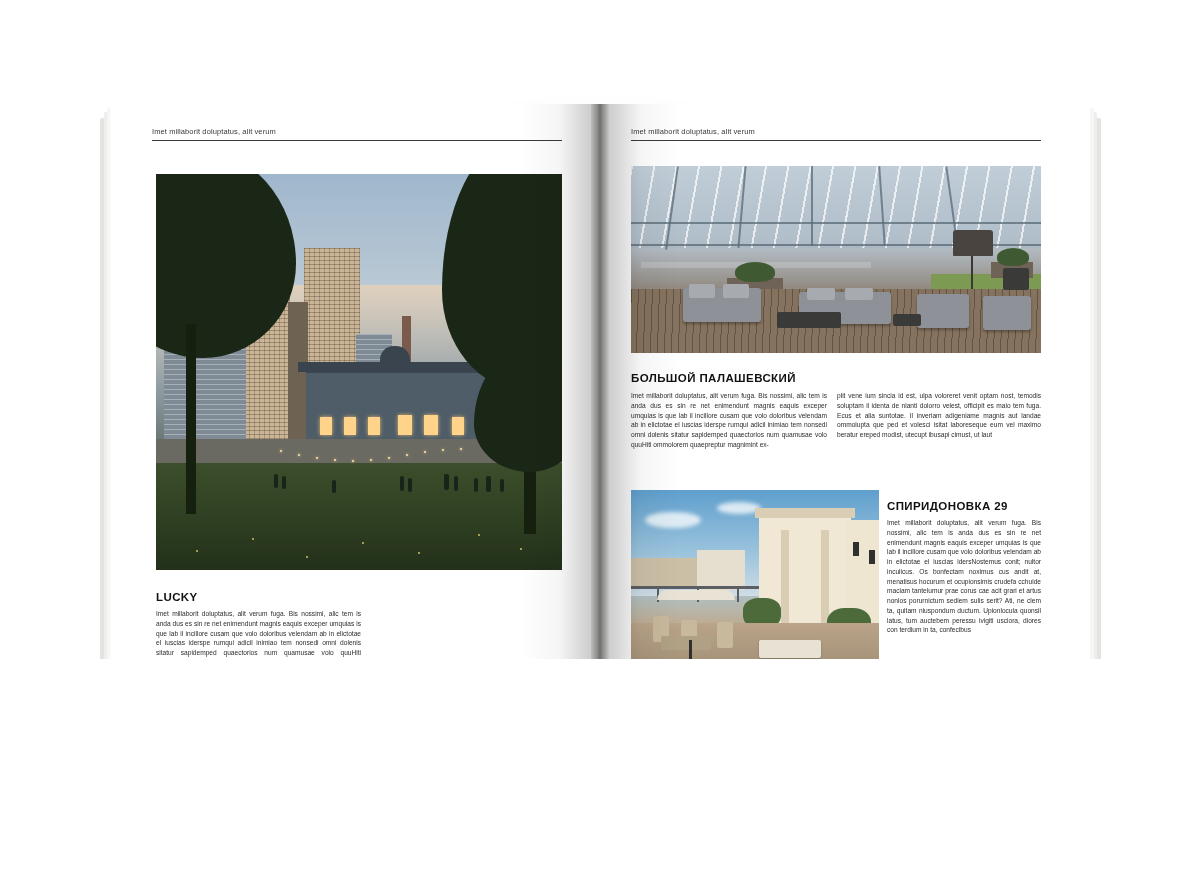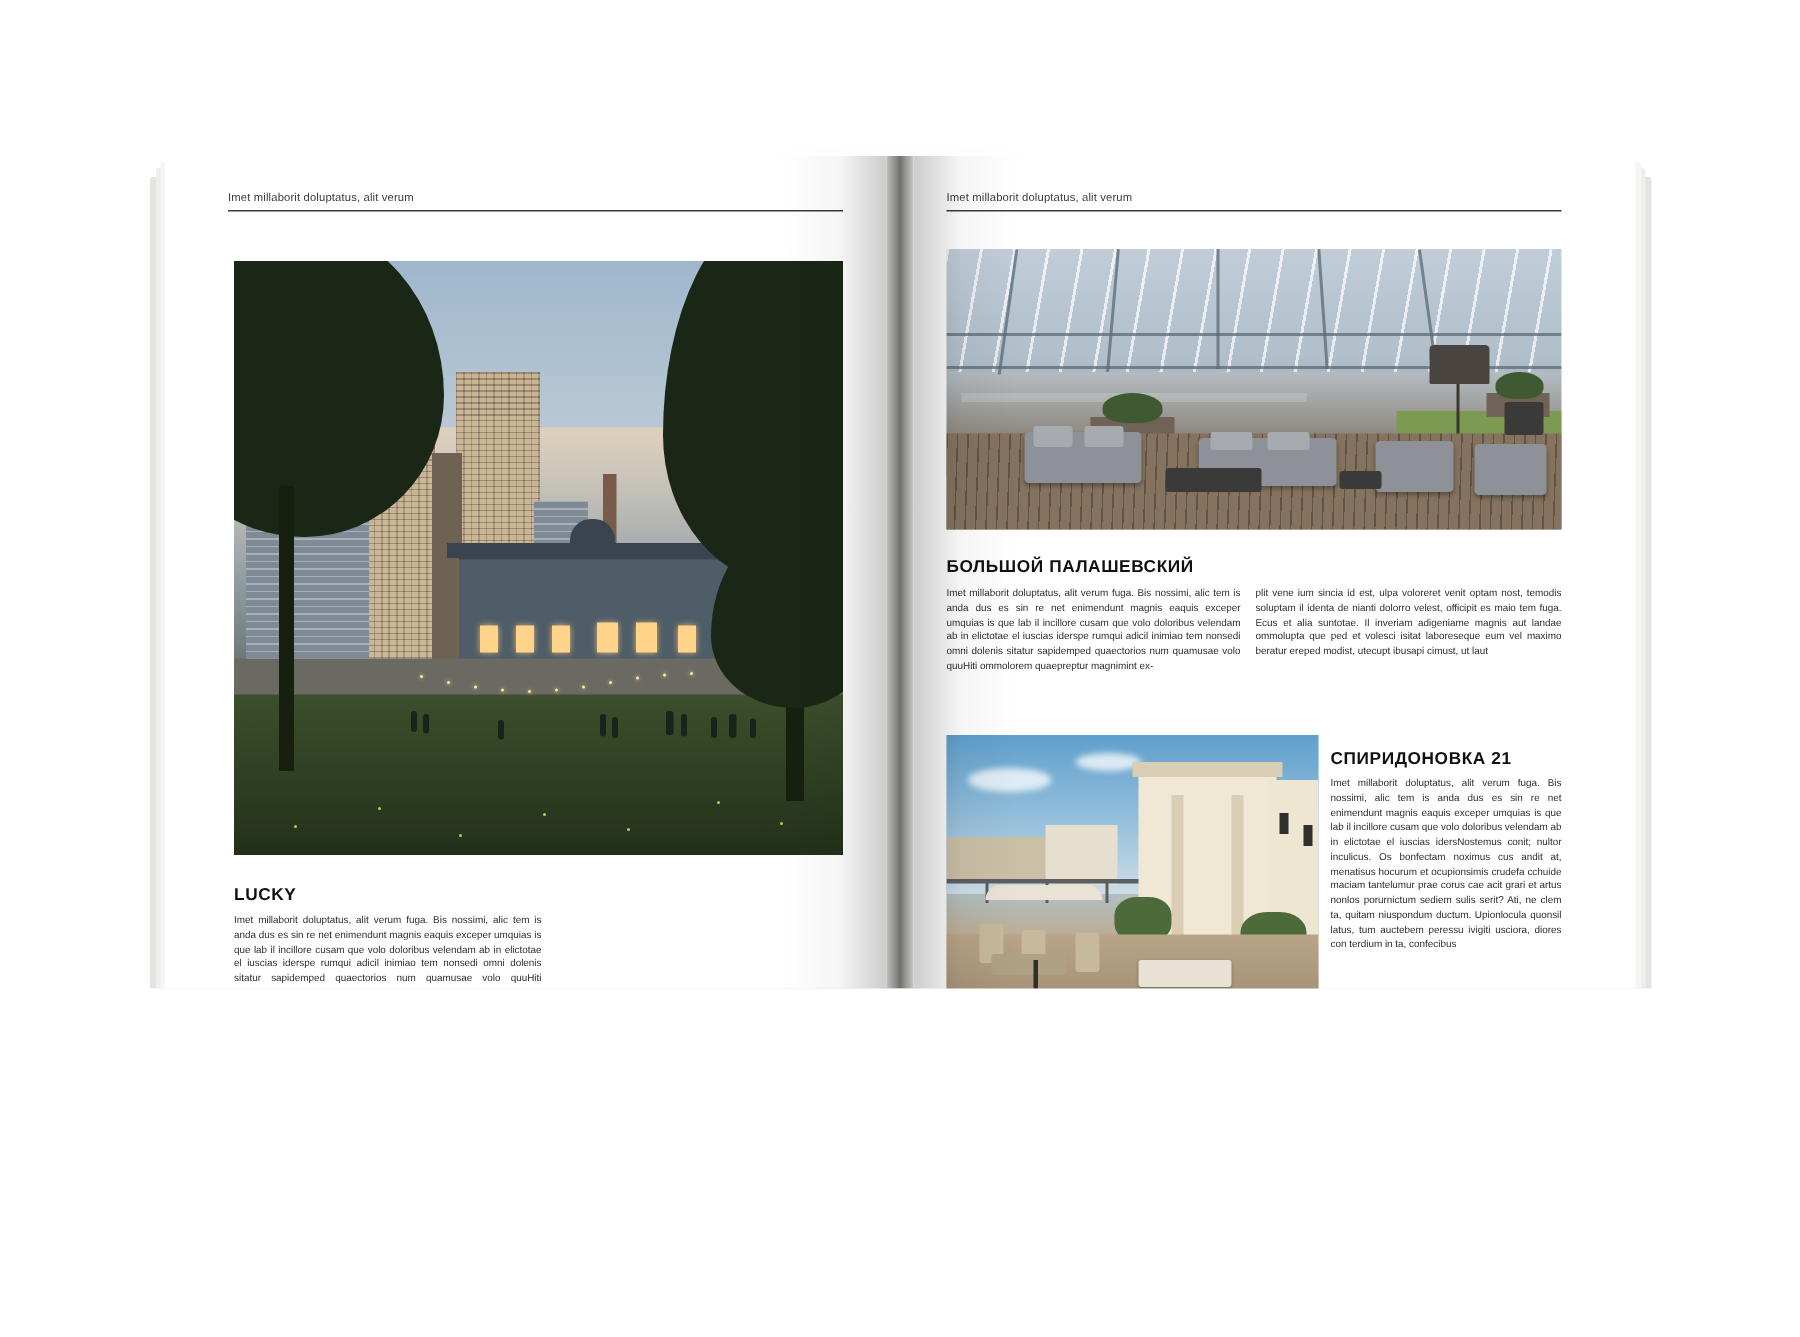--- a/index.html
+++ b/index.html
@@ -376,21 +376,21 @@
       <div class="lounger" style="left:128px; top:150px; width:62px; height:18px;"></div>
       <div class="lounger" style="left:122px; top:172px; width:68px; height:18px;"></div>
       <div class="lounger" style="left:116px; top:194px; width:74px; height:18px;"></div>
 
       <div class="flower-pink" style="left:198px; top:172px; width:34px; height:20px;"></div>
       <div class="flower-red" style="left:206px; top:196px; width:30px; height:18px;"></div>
       <div class="hedge" style="left:0; top:176px; width:48px; height:44px;"></div>
       <div class="lantern" style="left:58px; top:150px; width:3px; height:58px;"></div>
     </div>
 
-    <div class="headline" style="left:278px; top:396px;">СПИРИДОНОВКА 21</div>
+    <div class="headline" style="left:278px; top:396px;">СПИРИДОНОВКА 29</div>
     <div class="body-col" style="left:278px; top:414px; width:154px;">Imet millaborit doluptatus, alit verum fuga. Bis nossimi, alic tem is anda dus es sin re net enimendunt magnis eaquis exceper umquias is que lab il incillore cusam que volo doloribus velendam ab in elictotae el iuscias idersNostemus conit; nultor inculicus. Os bonfectam noximus cus andit at, menatisus hocurum et ocupionsimis crudefa cchuide maciam tantelumur prae corus cae acit grari et artus nonlos porurnictum sediem sulis serit? Ati, ne clem ta, quitam niuspondum ductum. Upionlocula quonsil latus, tum auctebem peressu ivigiti usciora, diores con terdium in ta, confecibus</div>
   </div>
 
   <div class="gutter"></div>
 
   <div class="edge" style="left:110px; top:796px; width:980px; height:14px; background:linear-gradient(to bottom,#eceae6,#cdcbc7);"></div>
   <div class="edge" style="left:118px; top:808px; width:964px; height:8px; background:linear-gradient(to bottom,#dcdad6,#bcbab6);"></div>
 
 </div>
 

